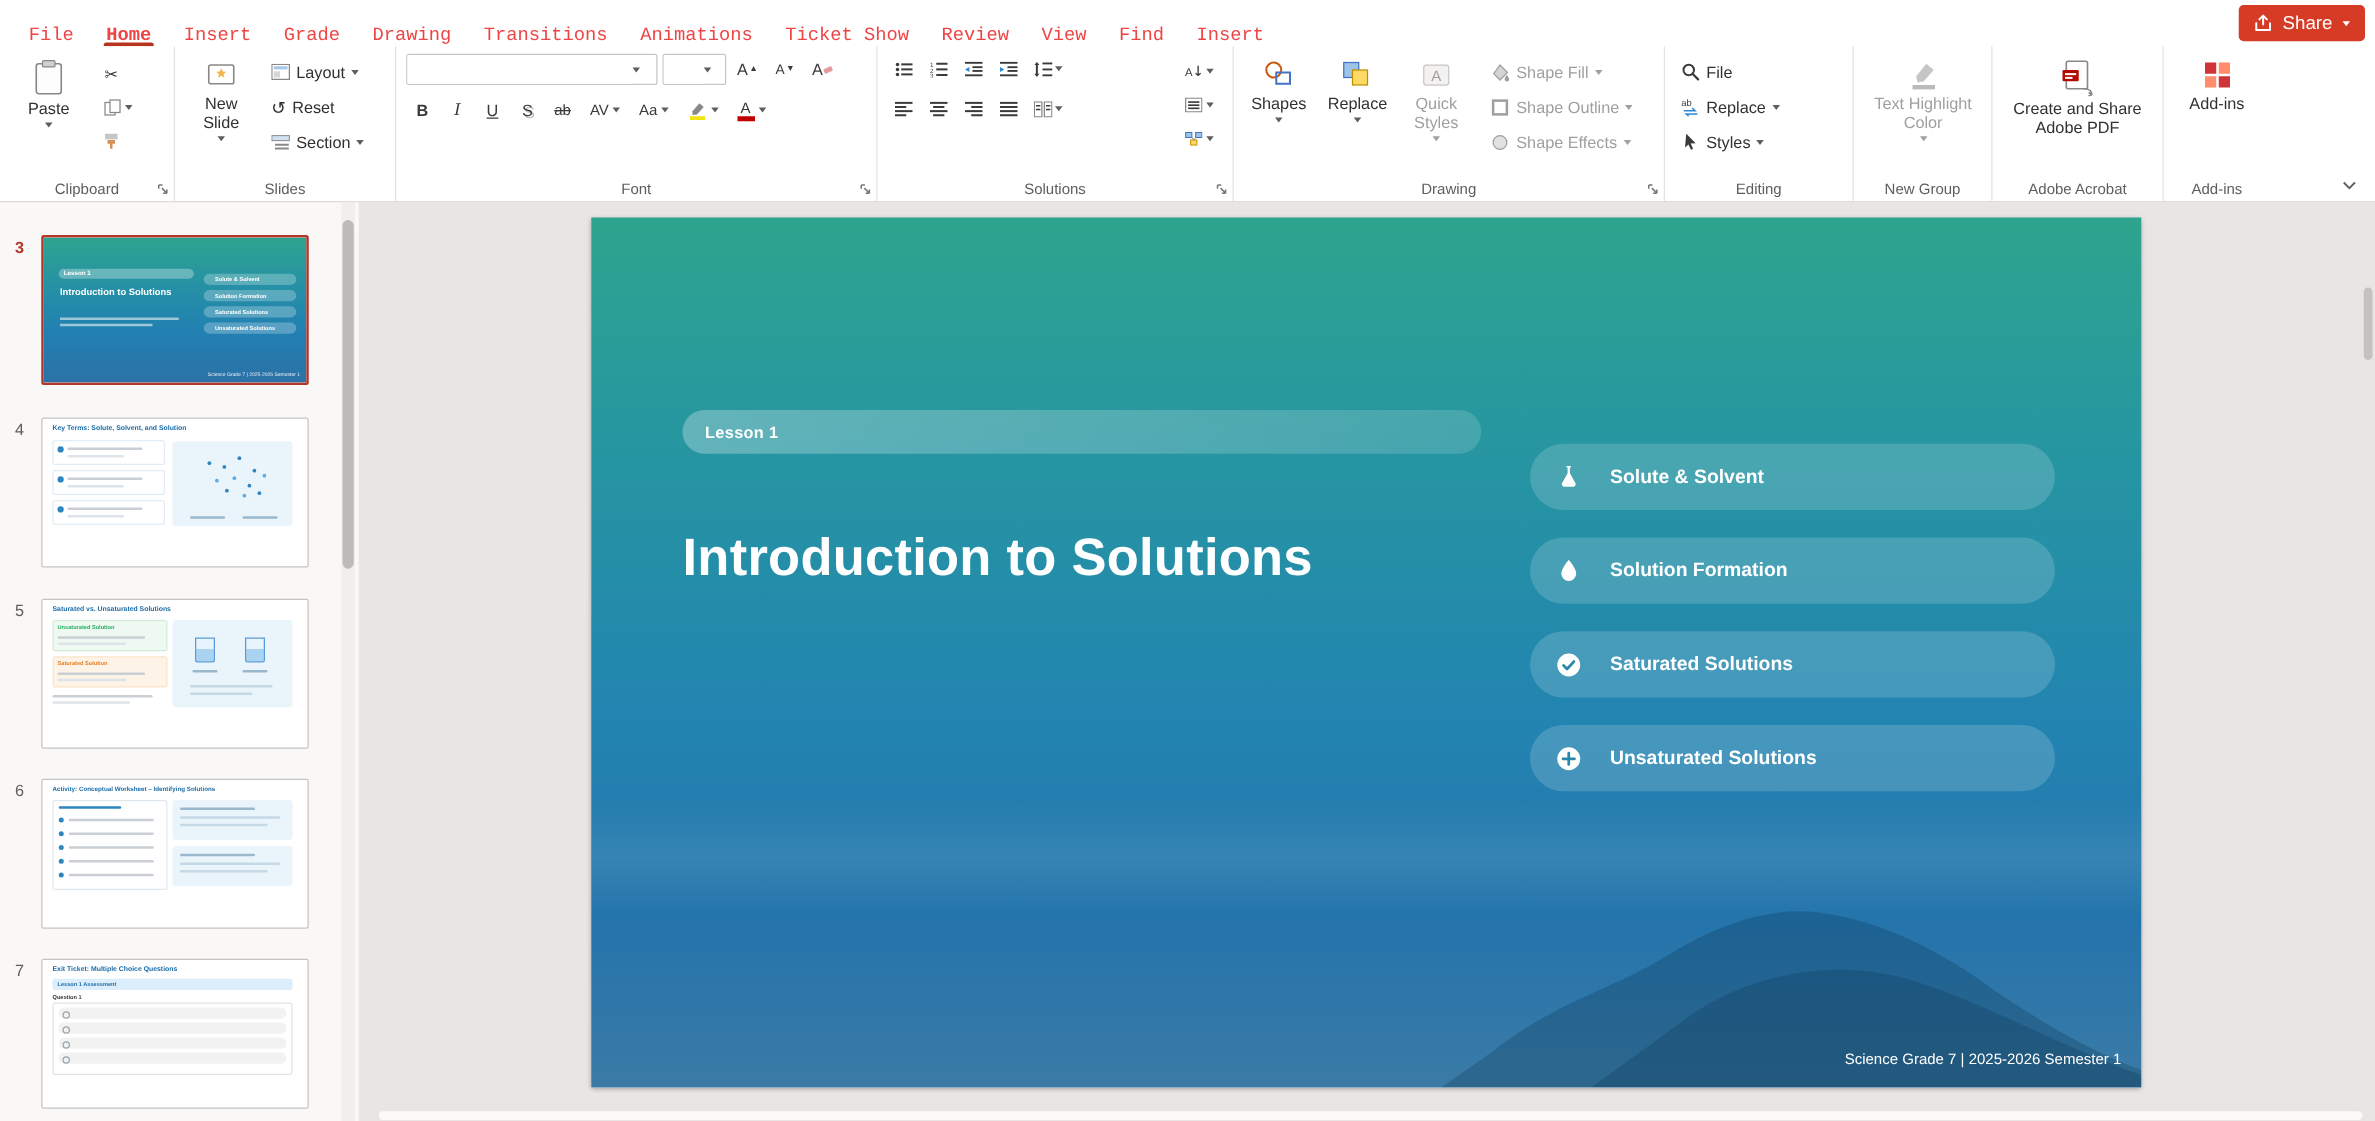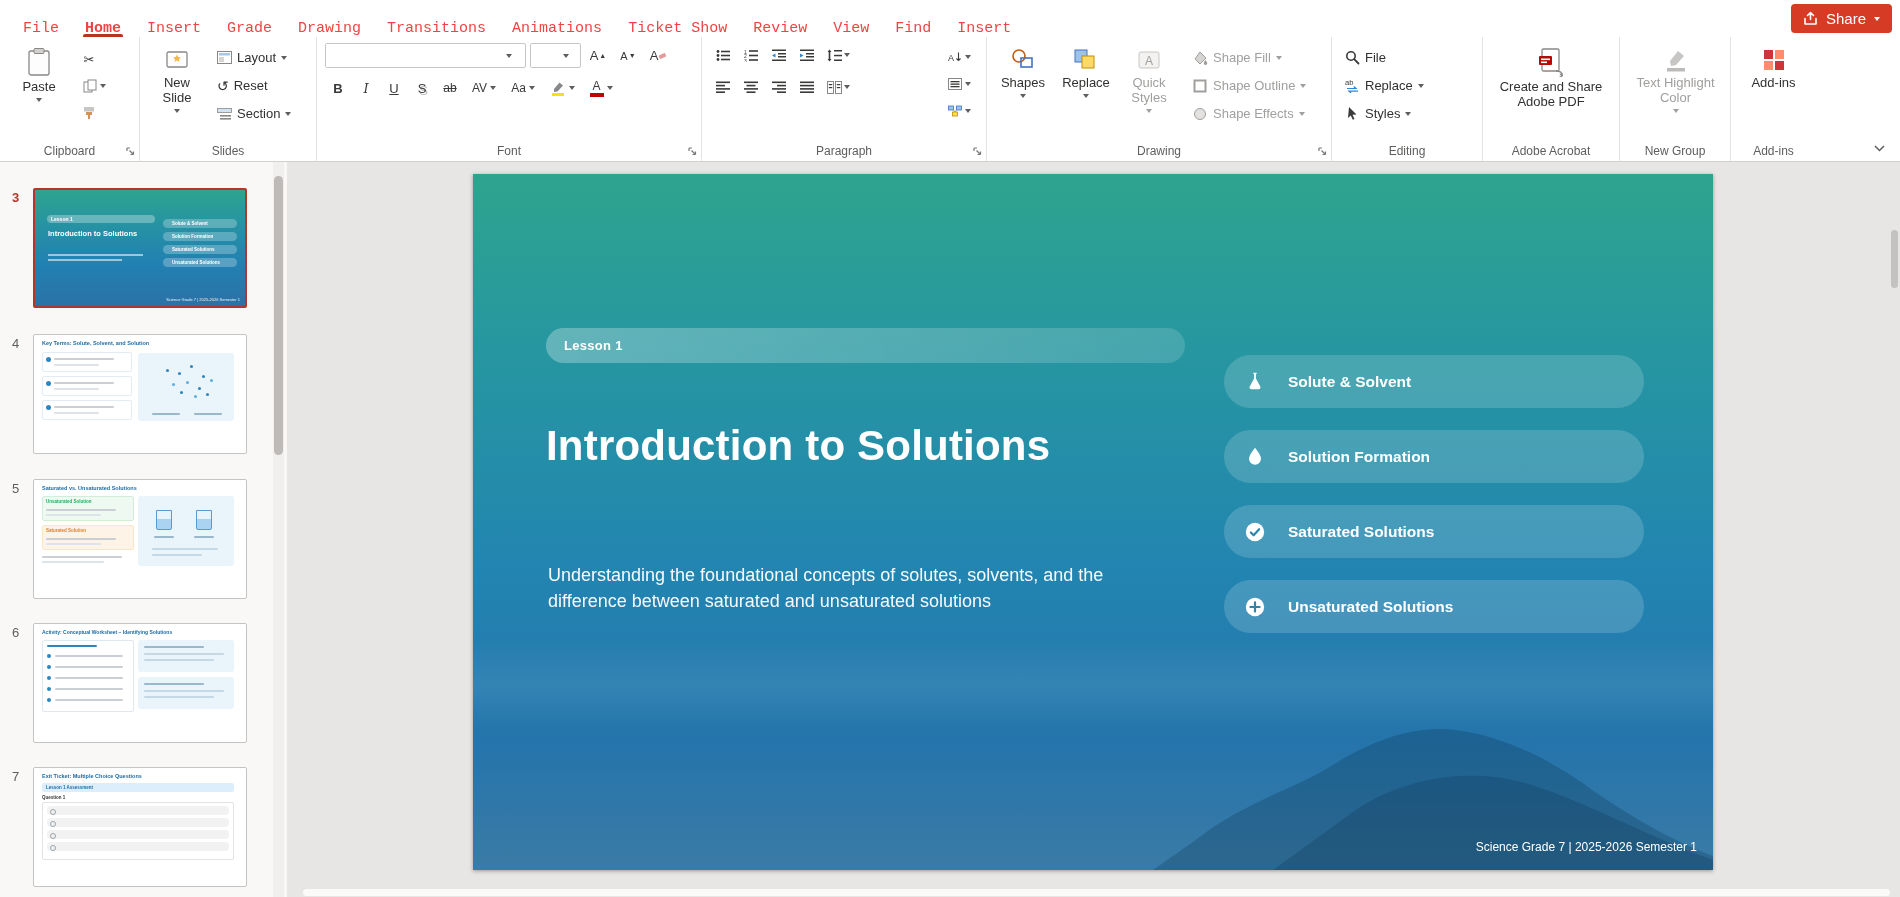--- a/index.html
+++ b/index.html
@@ -392,21 +392,21 @@
               <svg width="14" height="12">
                 <rect x="0.5" y="1" width="5" height="4" fill="#9dc3e6" stroke="#4472c4" stroke-width="0.8"></rect>
                 <rect x="8.5" y="1" width="5" height="4" fill="#9dc3e6" stroke="#4472c4" stroke-width="0.8"></rect>
                 <rect x="4.5" y="7" width="5" height="4" fill="#ffd966" stroke="#bf9000" stroke-width="0.8"></rect>
                 <path d="M5.5 5 L7 7 M8.5 5 L7 7" stroke="#8a8886" stroke-width="0.8"></path>
               </svg>
               <span class="chv"></span>
             </div>
         </div>
       </div>
-      <span class="group-label">Paragraph</span>
+      <span class="group-label">Solutions</span>
       <span class="launcher"><svg width="11" height="11">
             <path d="M2 2 h3 M2 2 v3 M4.5 4.5 l4 4 M8.5 8.5 v-3 M8.5 8.5 h-3" stroke="#797775" stroke-width="1.2" fill="none"></path>
           </svg></span>
     </div>
 
     <div class="group" style="width:345px">
       <div class="g-flex">
         <div class="bigbtn" style="width:56px">
           <span style="line-height:0"><svg width="26" height="26" viewBox="0 0 26 26">
                 <circle cx="9" cy="9" r="6" fill="none" stroke="#c55a11" stroke-width="1.6"></circle>
@@ -481,46 +481,46 @@
         </div>
         <div class="srow">
           <span style="line-height:0"><svg width="15" height="15">
                 <path d="M4 1 L11.5 8.5 L7.5 8.8 L9.5 13 L7.8 13.8 L5.8 9.6 L3 12 Z" fill="#3b3a39"></path>
               </svg></span>
           <span>Styles</span>
           <span class="chv"></span>
         </div>
       </div>
       <span class="group-label">Editing</span>
+    </div>
+
+    <div class="group" style="width:111px">
+      <div class="bigbtn wide dis" style="width:95px; margin:0 auto">
+        <span style="line-height:0"><svg width="26" height="26">
+              <path d="M7 14 L15 4 L21 9 L13 18 L8 19 Z" fill="#c8c6c4"></path>
+              <rect x="4" y="21" width="18" height="3.5" fill="#bdbbb9"></rect>
+            </svg></span>
+        <span>Text Highlight Color</span>
+        <span class="chv" style="border-top-color:#a19f9d"></span>
+      </div>
+      <span class="group-label">New Group</span>
     </div>
 
     <div class="group" style="width:137px">
       <div class="bigbtn wide" style="margin:0 auto">
         <span style="line-height:0"><svg width="28" height="30" viewBox="0 0 28 30">
               <rect x="5" y="2" width="17" height="22" rx="1.5" fill="#fff" stroke="#8a8886" stroke-width="1.3"></rect>
               <rect x="2" y="9" width="13" height="9" rx="1" fill="#b30b00"></rect>
               <rect x="4" y="11.5" width="9" height="1.6" fill="#fff"></rect>
               <rect x="4" y="14.5" width="6" height="1.6" fill="#fff"></rect>
               <path d="M19 24 c3.5 0 6.5 1.5 6.5 5 M25.5 29 l-2.5 -2 M25.5 29 l-3 1" stroke="#8a8886" fill="none" stroke-width="1.3"></path>
             </svg></span>
         <span>Create and Share Adobe PDF</span>
       </div>
       <span class="group-label">Adobe Acrobat</span>
-    </div>
-
-    <div class="group" style="width:111px">
-      <div class="bigbtn wide dis" style="width:95px; margin:0 auto">
-        <span style="line-height:0"><svg width="26" height="26">
-              <path d="M7 14 L15 4 L21 9 L13 18 L8 19 Z" fill="#c8c6c4"></path>
-              <rect x="4" y="21" width="18" height="3.5" fill="#bdbbb9"></rect>
-            </svg></span>
-        <span>Text Highlight Color</span>
-        <span class="chv" style="border-top-color:#a19f9d"></span>
-      </div>
-      <span class="group-label">New Group</span>
     </div>
 
     <div class="group" style="width:85px; border-right:none">
       <div class="bigbtn" style="margin:0 auto">
         <span style="line-height:0"><svg width="26" height="26">
               <rect x="3" y="3" width="9" height="9" fill="#d13438"></rect>
               <rect x="14" y="3" width="9" height="9" fill="#ff8c6b"></rect>
               <rect x="3" y="14" width="9" height="9" fill="#ff8c6b"></rect>
               <rect x="14" y="14" width="9" height="9" fill="#d13438"></rect>
             </svg></span>
@@ -662,21 +662,20 @@
         <div class="haze"></div>
         <svg class="island" viewBox="0 0 560 200" preserveAspectRatio="none">
           <path d="M0 200 L40 172 C90 132 140 120 180 95 C220 70 262 55 302 60 C352 66 402 92 442 122 C492 156 532 176 560 186 L560 200 Z" fill="#0c3553" opacity="0.28"></path>
           <path d="M120 200 L200 142 C252 106 322 96 382 116 C442 136 502 170 560 190 L560 200 Z" fill="#0a2f4b" opacity="0.24"></path>
         </svg>
 
         <div class="badge">
             <span>Lesson 1</span>
           </div>
         <h1 class="slide-title">Introduction to Solutions</h1>
-        <p class="slide-subtitle">Understanding the foundational concepts of solutes, solvents, and the difference between saturated and unsaturated solutions</p>
 
         <div class="topic" style="top:181px">
           <span style="line-height:0"><svg width="22" height="22" viewBox="0 0 24 24">
                 <path d="M10 2 h4 v1 h-1 v5.2 l4.8 8.6 A2.2 2.2 0 0 1 15.9 20 H8.1 a2.2 2.2 0 0 1 -1.9 -3.2 L11 8.2 V3 h-1 z" fill="#fff"></path>
               </svg></span>
           <span class="tlabel">Solute &amp; Solvent</span>
         </div>
         <div class="topic" style="top:256px">
           <span style="line-height:0"><svg width="22" height="22" viewBox="0 0 24 24">
                 <path d="M12 2 C12 2 5.5 9.5 5.5 14 a6.5 6.5 0 0 0 13 0 C18.5 9.5 12 2 12 2 z" fill="#fff"></path>

